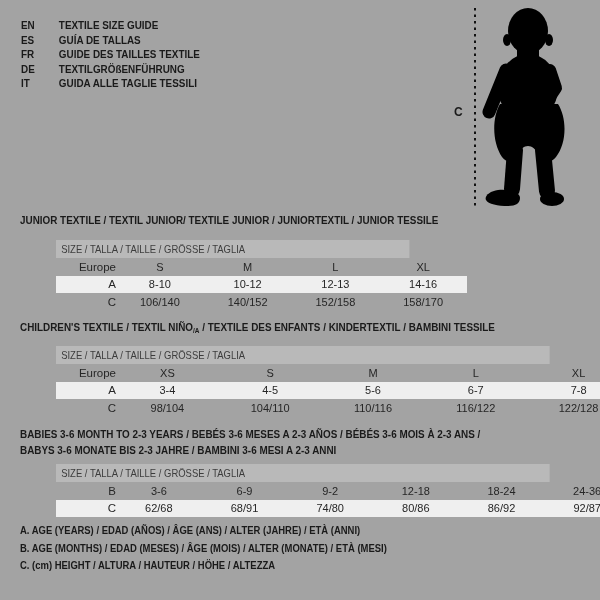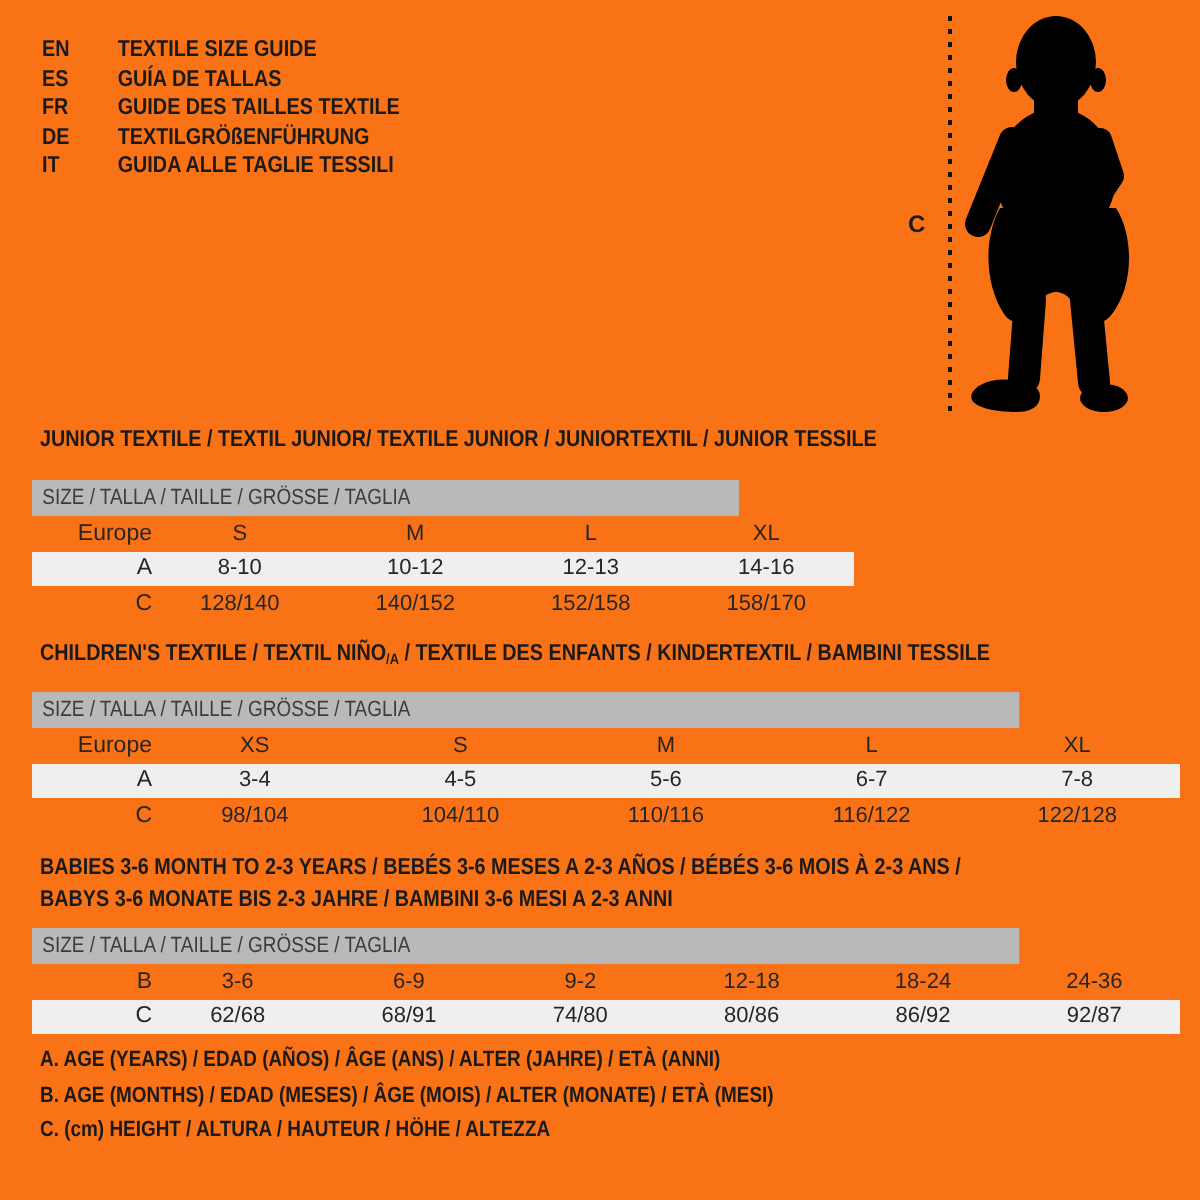--- a/index.html
+++ b/index.html
@@ -1,37 +1,37 @@
 <!DOCTYPE html>
 <html><head>
 <meta charset="utf-8">
 <style>
   html,body{margin:0;padding:0;background:#fff;}
   .canvas{
-    position:relative;width:600px;height:600px;background:#f97316;
+    position:relative;width:600px;height:600px;background:#a3a3a3;
     font-family:"Liberation Sans",sans-serif;color:#1a1a1a;overflow:hidden;
   }
   .condensed{transform:scaleX(0.86);transform-origin:0 50%;white-space:nowrap;}
 
   
   .lang-list{position:absolute;left:21px;top:18px;}
   .lang-row{display:flex;height:14.5px;align-items:center;font-weight:bold;font-size:11.5px;}
   .lang-code{width:44px;flex:0 0 44px;}
   .lang-text{white-space:nowrap;}
 
   
   .fig{position:absolute;left:440px;top:0;width:160px;height:212px;}
   .fig svg{position:absolute;left:0;top:0;}
   .fig-label{position:absolute;left:14px;top:105px;font-weight:bold;font-size:12px;}
 
   
   .t-title{position:absolute;font-weight:bold;font-size:11.5px;letter-spacing:0;}
   .t-title .line{height:16px;line-height:16px;}
   .sub-a{font-size:7.5px;vertical-align:-2px;}
-  .size-table{position:absolute;}
+  .size-table{position:absolute;margin-left:40px;}
   .t-head{height:18px;background:#b9b9b9;display:flex;align-items:center;
           padding-left:6px;box-sizing:border-box;font-size:11px;color:#3c3c3c;}
   .t-row{display:grid;height:17.5px;align-items:center;font-size:11px;color:#262626;}
   .t-body .t-row:nth-child(even){background:#efefef;}
   .cols-4{grid-template-columns:60px repeat(4,1fr);}
   .cols-5{grid-template-columns:60px repeat(5,1fr);}
   .cols-6{grid-template-columns:60px repeat(6,1fr);}
   .t-label{padding-left:6px;text-align:right;font-size:11.5px;}
   .t-cell{text-align:center;}
 
@@ -101,21 +101,21 @@
       </div>
       <div class="t-row cols-4">
         <div class="t-label">A</div>
         <div class="t-cell">8-10</div>
         <div class="t-cell">10-12</div>
         <div class="t-cell">12-13</div>
         <div class="t-cell">14-16</div>
       </div>
       <div class="t-row cols-4">
         <div class="t-label">C</div>
-        <div class="t-cell">128/140</div>
+        <div class="t-cell">106/140</div>
         <div class="t-cell">140/152</div>
         <div class="t-cell">152/158</div>
         <div class="t-cell">158/170</div>
       </div>
     </div>
   </div>
 
   <div class="t-title condensed" style="left:20px;top:321px;">
     <span>CHILDREN'S TEXTILE / TEXTIL NIÑO</span><span class="sub-a">/A</span><span> / TEXTILE DES ENFANTS / KINDERTEXTIL / BAMBINI TESSILE</span>
   </div>

